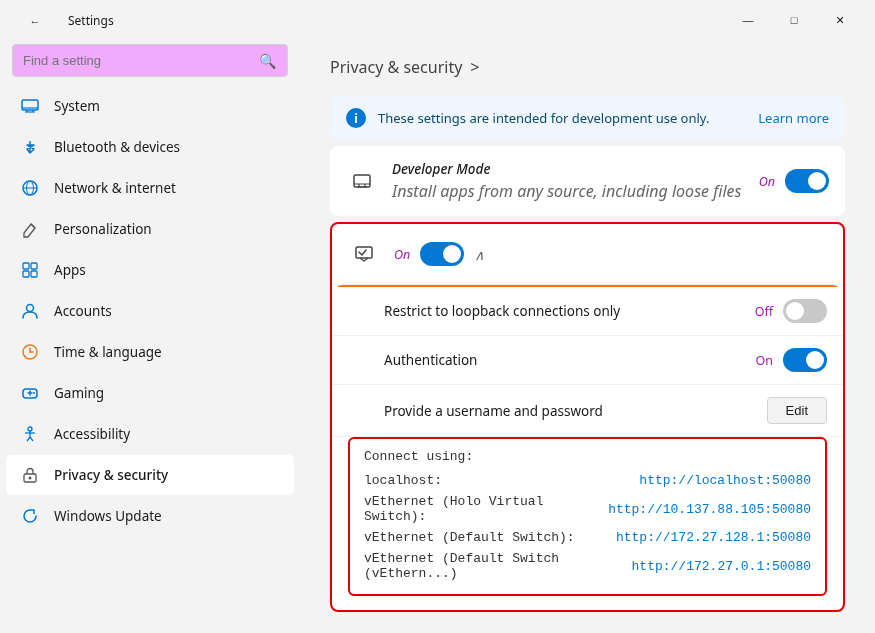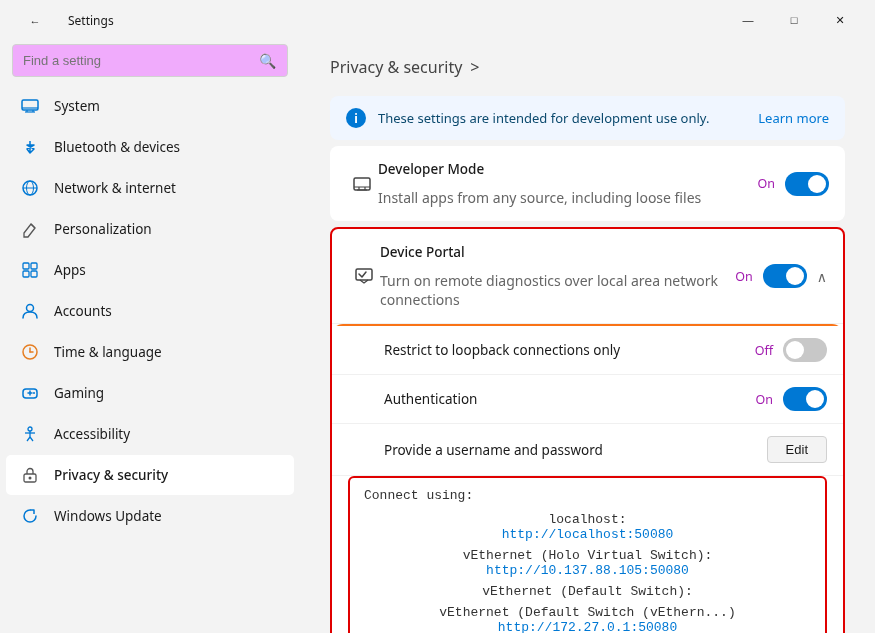--- a/index.html
+++ b/index.html
@@ -175,20 +175,22 @@
       color: #0078d4;
       text-decoration: none;
       cursor: pointer;
       white-space: nowrap;
     }
     .setting-row {
       display: flex;
       align-items: center;
       padding: 14px 16px;
       border-bottom: 1px solid #f0f0f0;
+      gap: 14px;
+      font-style: italic;
     }
     .setting-row:last-child { border-bottom: none; }
     .setting-row-icon {
       width: 32px;
       height: 32px;
       display: flex;
       align-items: center;
       justify-content: center;
       flex-shrink: 0;
       font-size: 18px;
@@ -196,23 +198,23 @@
     }
     .setting-row-text {
       flex: 1;
     }
     .setting-row-title {
       font-size: 13.5px;
       font-weight: 500;
       color: #1a1a1a;
     }
     .setting-row-desc {
-      font-size: 14px;
+      font-size: 16px;
       color: #666;
-      margin-top: 10px;
+      margin-top: 2px;
     }
     .setting-row-control {
       display: flex;
       align-items: center;
       gap: 10px;
     }
     .toggle-label {
       font-size: 12.5px;
       color: #a21caf;
     }
@@ -263,21 +265,20 @@
       font-size: 13px;
       color: #333;
       margin-bottom: 6px;
     }
     .connect-row {
       display: flex;
       align-items: center;
       justify-content: space-between;
       padding: 3px 0;
       font-size: 13px;
-      flex-direction: column;
     }
     .connect-label { color: #333; }
     .connect-link { color: #0078d4; text-decoration: none; cursor: pointer; }
     
     .edit-btn {
       background: #f3f3f3;
       border: 1px solid #d1d1d1;
       border-radius: 4px;
       padding: 5px 18px;
       font-size: 13px;
@@ -474,24 +475,20 @@
 
     <div class="card-highlighted">
       <div class="setting-row">
         <div class="setting-row-icon">
           <svg width="20" height="20" viewBox="0 0 20 20" fill="none" xmlns="http://www.w3.org/2000/svg">
             <rect x="2" y="3" width="16" height="11" rx="1.5" stroke="#444" stroke-width="1.5" fill="none"></rect>
             <path d="M6 14 L10 17 L14 14" stroke="#444" stroke-width="1.2" fill="none"></path>
             <path d="M5 8 L8 11 L12 6" stroke="#444" stroke-width="1.5" stroke-linecap="round" stroke-linejoin="round" fill="none"></path>
           </svg>
         </div>
-        <div class="setting-row-text">
-          <div class="setting-row-title">Device Portal</div>
-          <div class="setting-row-desc">Turn on remote diagnostics over local area network connections</div>
-        </div>
         <div class="setting-row-control">
           <span class="toggle-label">On</span>
           <div class="toggle on">
             <div class="toggle-knob"></div>
           </div>
           <span class="chevron-icon">∧</span>
         </div>
       </div>
 
       <div style="border-top: 2px solid #f97316; border-radius: 11px;">
@@ -535,20 +532,21 @@
               <div class="connect-row">
     <span class="connect-label">localhost:</span>
     <a class="connect-link">http://localhost:50080</a>
   </div>
               <div class="connect-row">
     <span class="connect-label">vEthernet (Holo Virtual Switch):</span>
     <a class="connect-link">http://10.137.88.105:50080</a>
   </div>
               <div class="connect-row">
     <span class="connect-label">vEthernet (Default Switch):</span>
+    <a class="connect-link">http://172.27.128.1:50080</a>
   </div>
               <div class="connect-row">
     <span class="connect-label">vEthernet (Default Switch (vEthern...)</span>
     <a class="connect-link">http://172.27.0.1:50080</a>
   </div>
             </div>
         </div>
       </div>
     </div>
 

